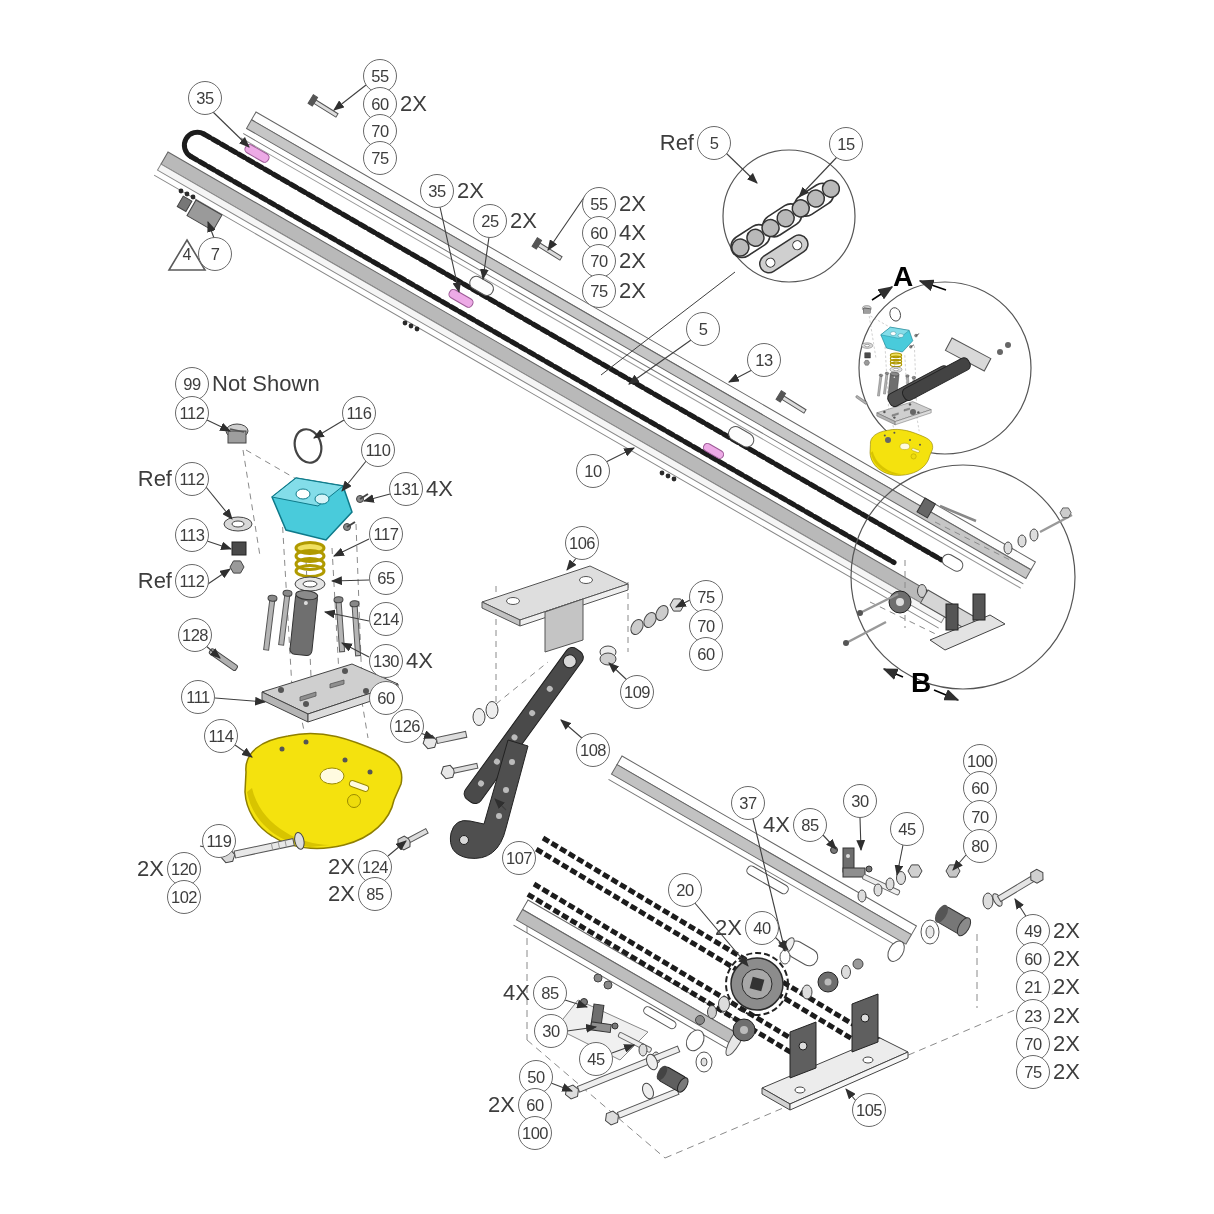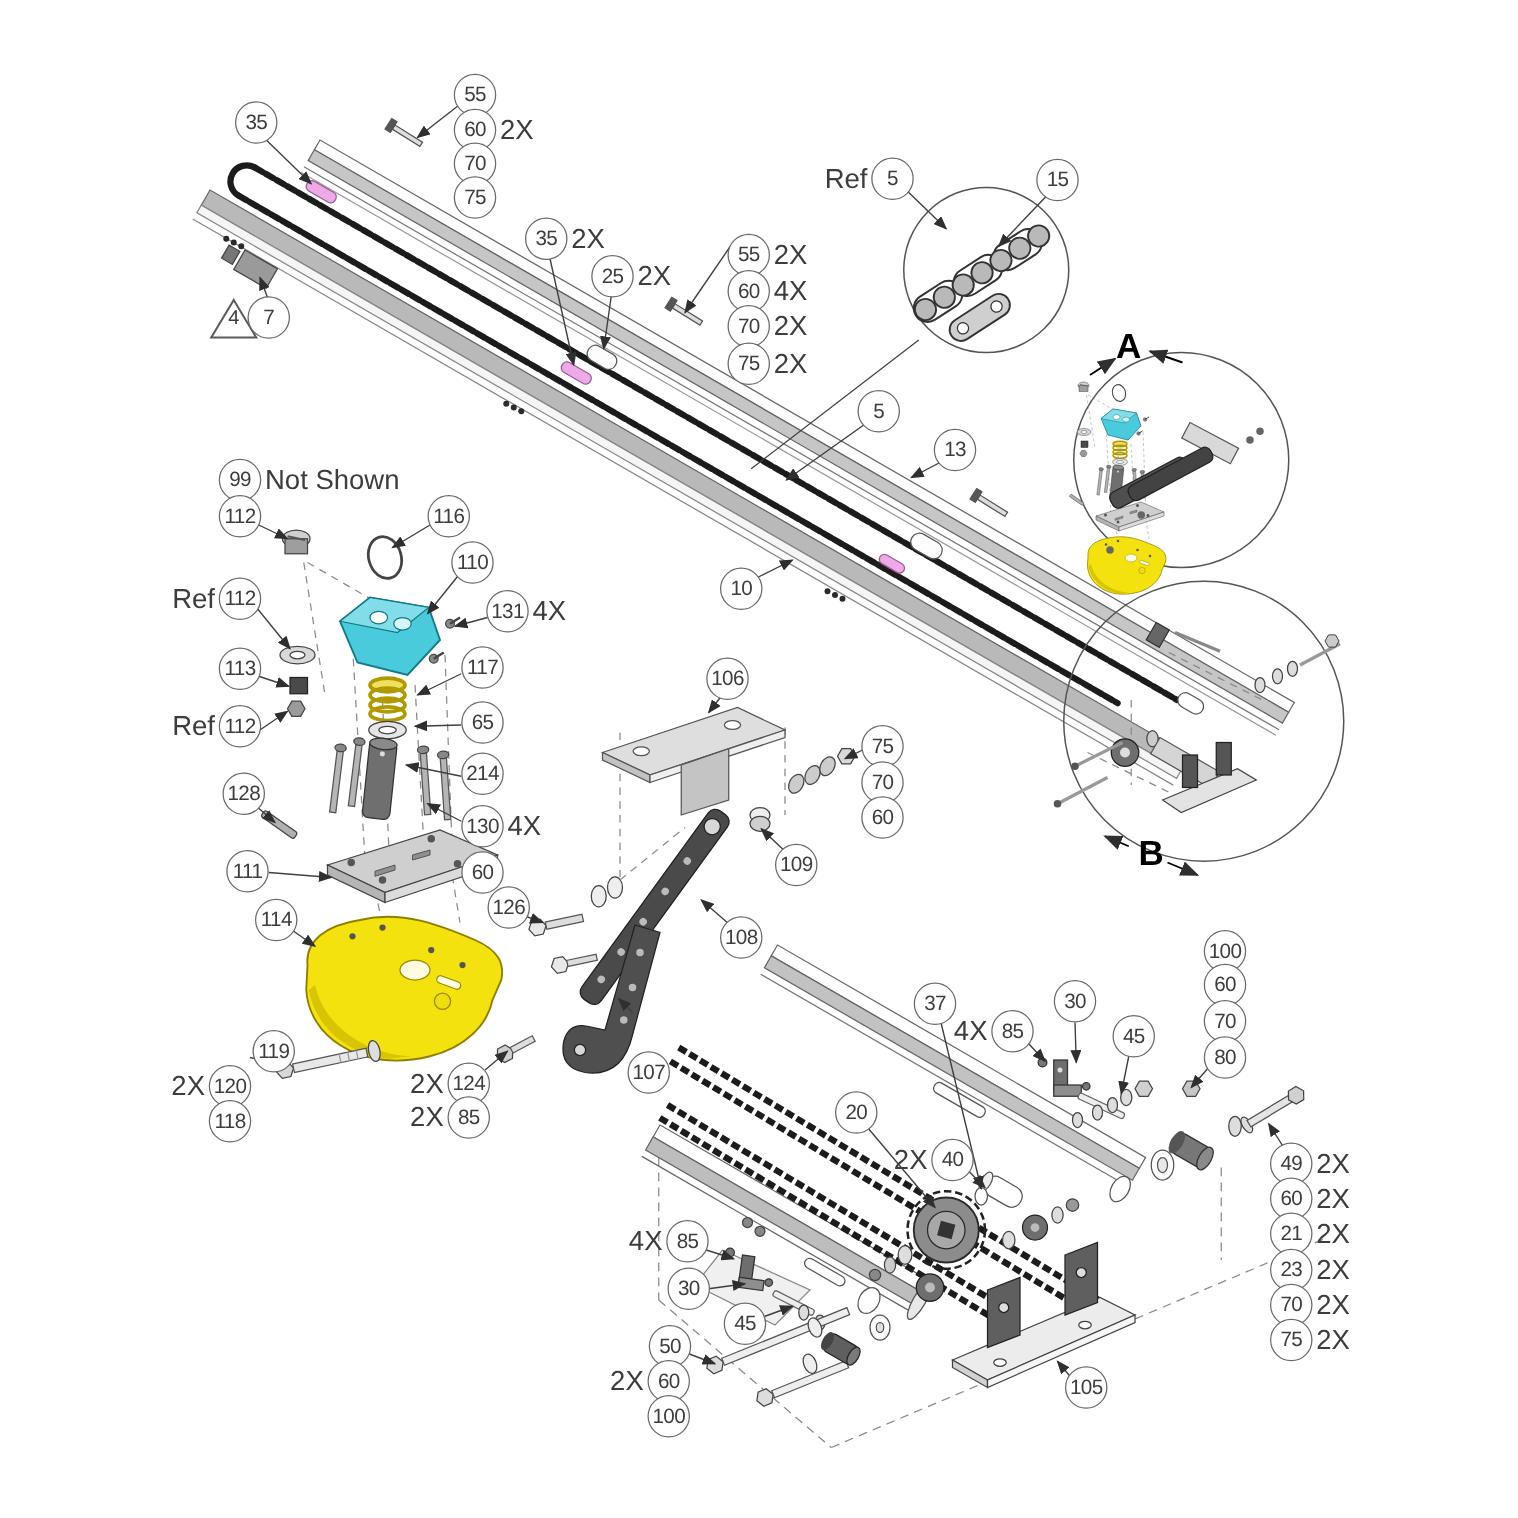--- a/index.html
+++ b/index.html
@@ -602,21 +602,21 @@
       <div class="balloon" style="left: 221px; top: 736px;">114</div>
       <div class="balloon" style="left: 582px; top: 543px;">106</div>
       <div class="balloon" style="left: 706px; top: 597px;">75</div>
       <div class="balloon" style="left: 706px; top: 626px;">70</div>
       <div class="balloon" style="left: 706px; top: 654px;">60</div>
       <div class="balloon" style="left: 637px; top: 692px;">109</div>
       <div class="balloon" style="left: 593px; top: 750px; text-align: center;">108</div>
       <div class="balloon" style="left: 519px; top: 820px; margin-top: 38px;">107</div>
       <div class="balloon" style="left: 184px; top: 841px; margin-left: 35px;">119</div>
       <div class="balloon" style="left: 184px; top: 869px;">120<span class="qty pre">2X</span></div>
-      <div class="balloon" style="left: 184px; top: 897px;">118</div>
+      <div class="balloon" style="left: 184px; top: 897px;">102</div>
       <div class="balloon" style="left: 375px; top: 867px;">124<span class="qty pre">2X</span></div>
       <div class="balloon" style="left: 375px; top: 894px;">85<span class="qty pre">2X</span></div>
       <div class="balloon" style="left: 980px; top: 761px;">100</div>
       <div class="balloon" style="left: 980px; top: 788px;">60</div>
       <div class="balloon" style="left: 980px; top: 817px;">70</div>
       <div class="balloon" style="left: 980px; top: 846px;">80</div>
       <div class="balloon" style="left: 748px; top: 803px;">37</div>
       <div class="balloon" style="left: 810px; top: 825px;">85<span class="qty pre">4X</span></div>
       <div class="balloon" style="left: 860px; top: 801px;">30</div>
       <div class="balloon" style="left: 907px; top: 829px;">45</div>

